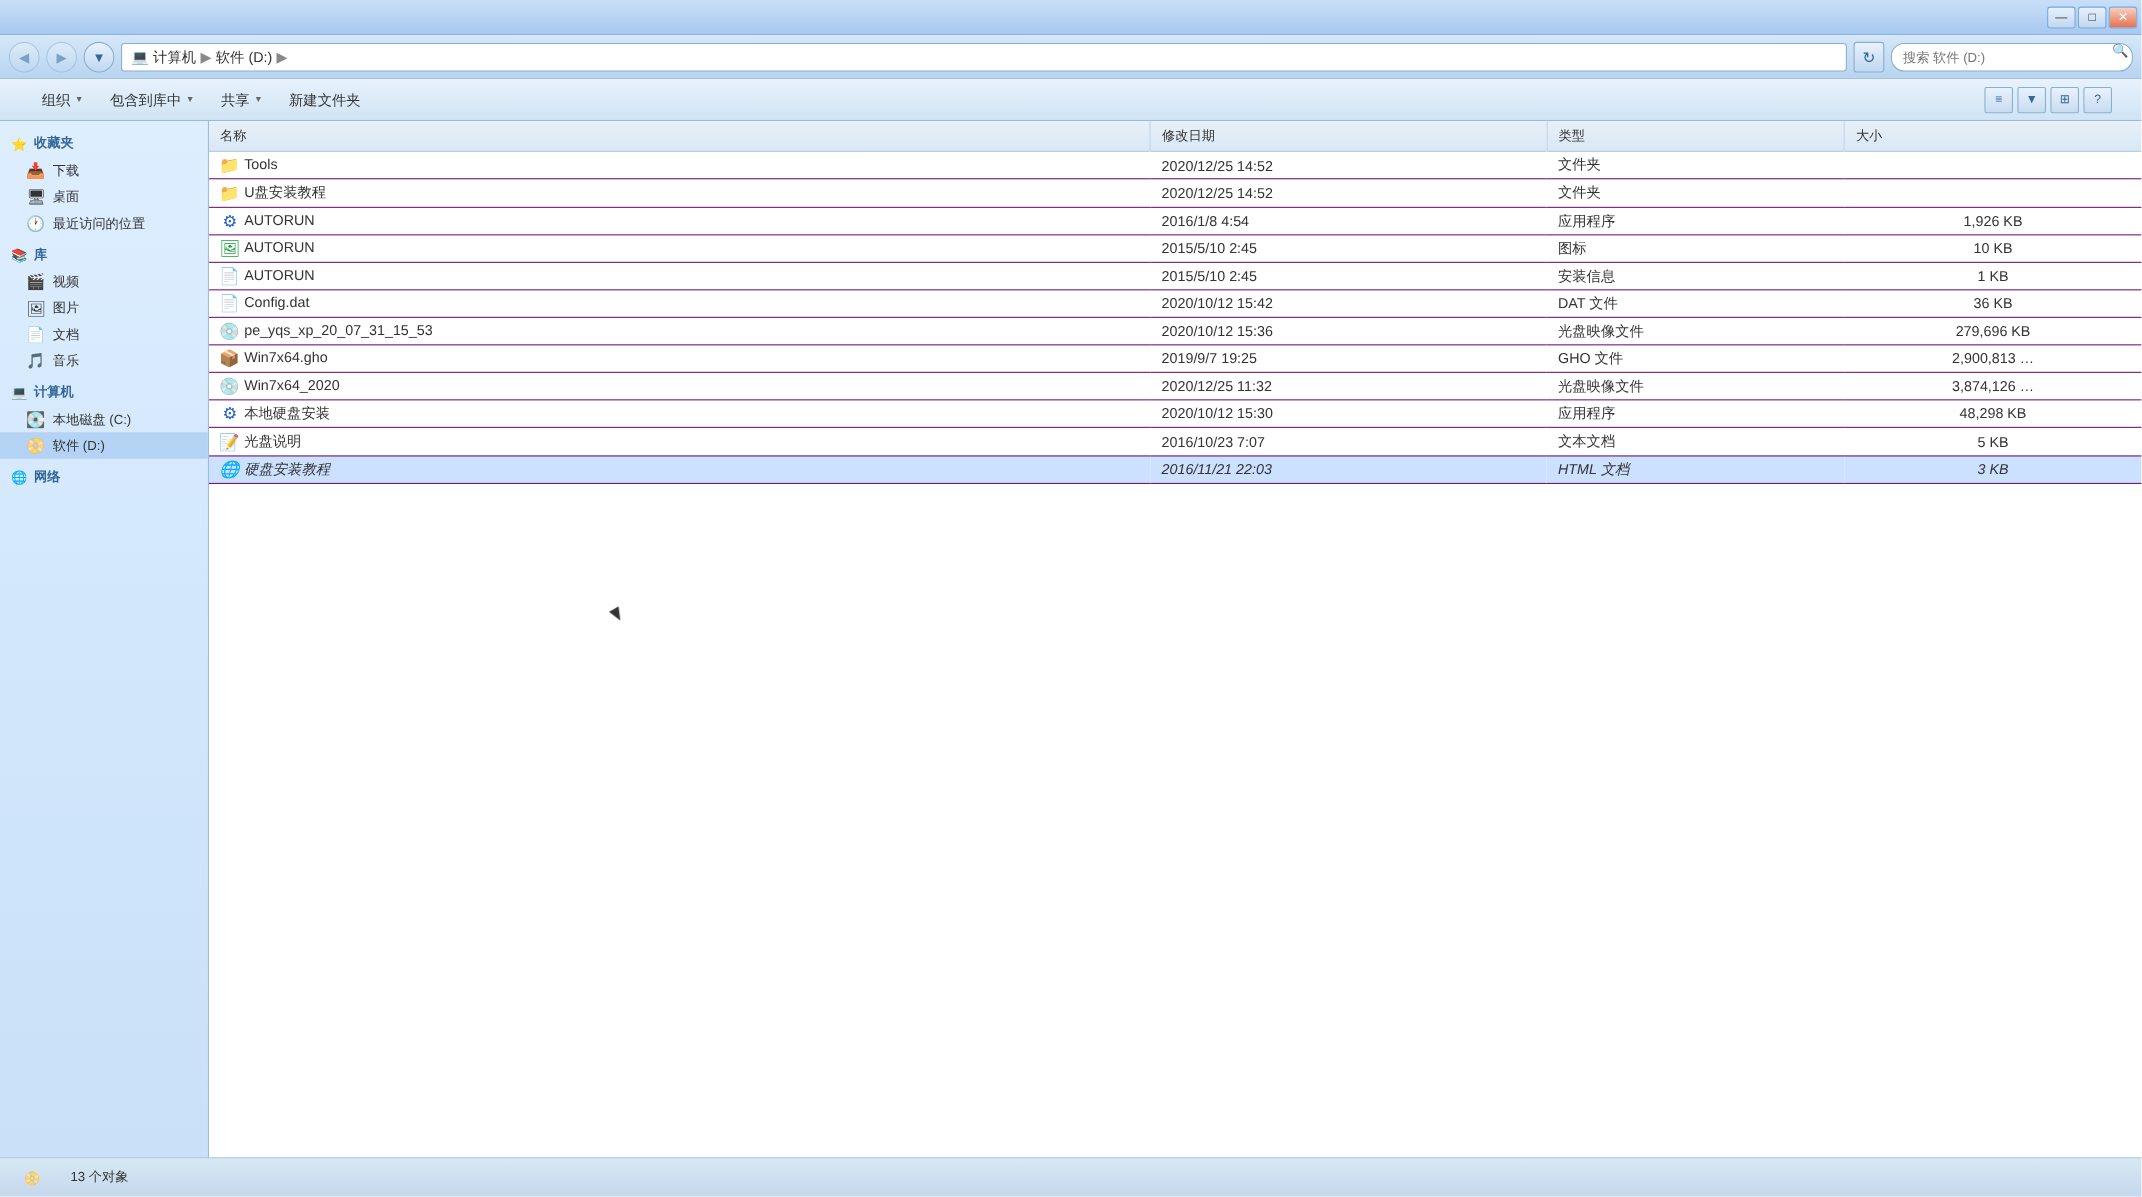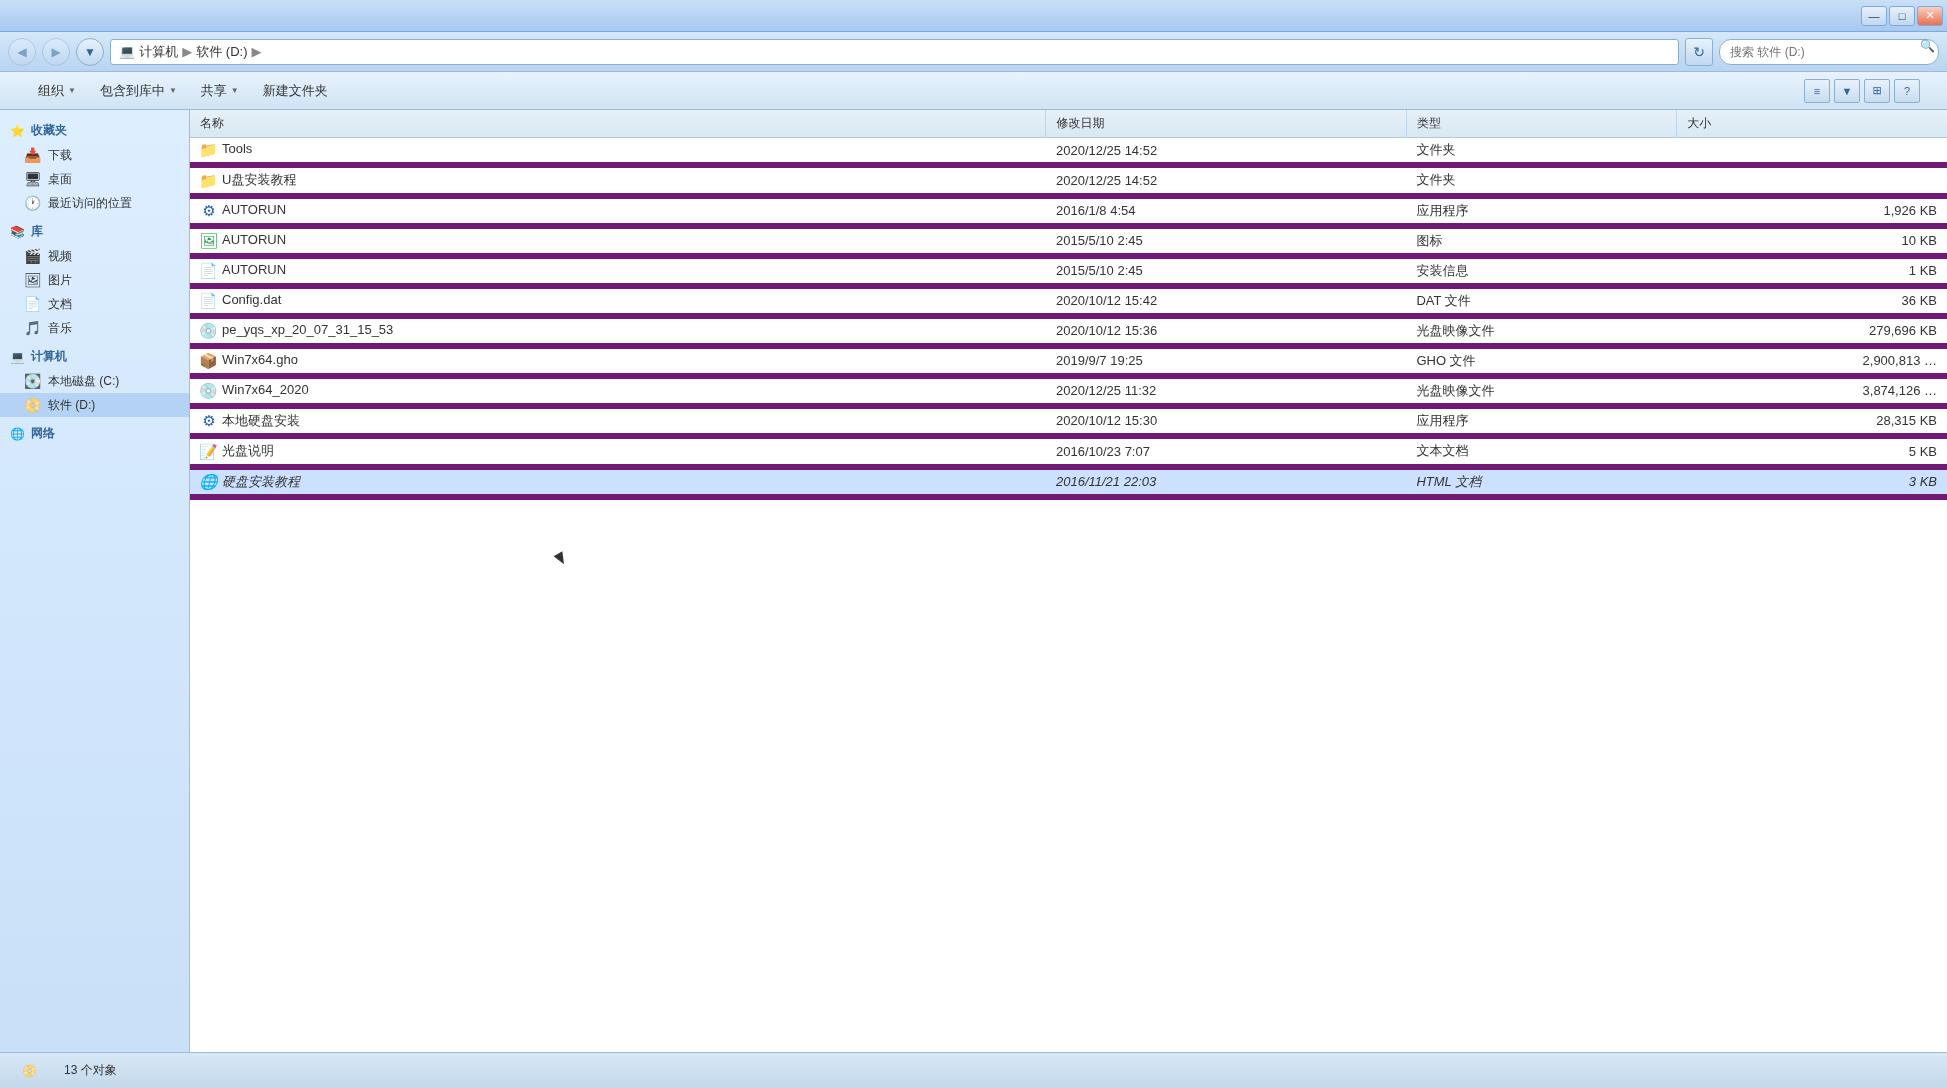--- a/index.html
+++ b/index.html
@@ -231,41 +231,41 @@
       color: #333;
       border-right: 1px solid #c0d4e8;
       cursor: pointer;
       white-space: nowrap;
     }
     .file-table th:last-child { border-right: none; }
     .file-table td {
       padding: 3px 10px;
       font-size: 13px;
       color: #333;
-      border-bottom: 6px solid #701a75;
+      border-bottom: 1px solid #701a75;
       white-space: nowrap;
     }
     .file-table tr.selected td {
       background: #cce0ff;
       font-style: italic;
     }
     .file-icon {
       display: inline-flex;
       align-items: center;
       justify-content: center;
       width: 18px;
       height: 18px;
       font-size: 15px;
       margin-right: 4px;
       vertical-align: middle;
     }
     .col-name { width: 380px; }
     .col-date { width: 160px; }
     .col-type { width: 120px; margin-top: 12px; }
-    .col-size { width: 120px; text-align: right; padding-right: 20px; }
+    .col-size { width: 120px; text-align: center; padding-right: 20px; }
 
     
     .status-bar {
       height: 36px;
       background: linear-gradient(to bottom, #d8e8f4, #c4d8ec);
       border-top: 1px solid #9abcdc;
       display: flex;
       align-items: center;
       padding: 0 12px;
       font-size: 12px;
@@ -494,21 +494,21 @@
           <tr>
             <td class="col-name"><span class="file-icon iso-color">💿</span>Win7x64_2020</td>
             <td class="col-date">2020/12/25 11:32</td>
             <td class="col-type">光盘映像文件</td>
             <td class="col-size">3,874,126 …</td>
           </tr>
           <tr>
             <td class="col-name"><span class="file-icon exe-color">⚙</span>本地硬盘安装</td>
             <td class="col-date">2020/10/12 15:30</td>
             <td class="col-type">应用程序</td>
-            <td class="col-size">28,315 KB</td>
+            <td class="col-size">48,298 KB</td>
           </tr>
           <tr>
             <td class="col-name"><span class="file-icon txt-color">📝</span>光盘说明</td>
             <td class="col-date">2016/10/23 7:07</td>
             <td class="col-type">文本文档</td>
             <td class="col-size">5 KB</td>
           </tr>
           <tr class="selected">
             <td class="col-name"><span class="file-icon html-color">🌐</span>硬盘安装教程</td>
             <td class="col-date">2016/11/21 22:03</td>

